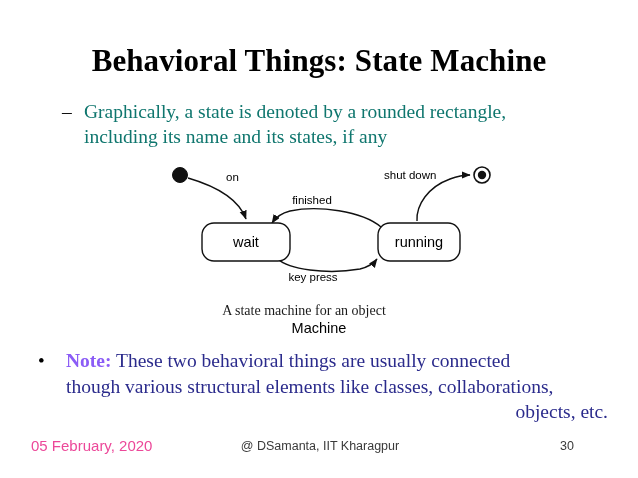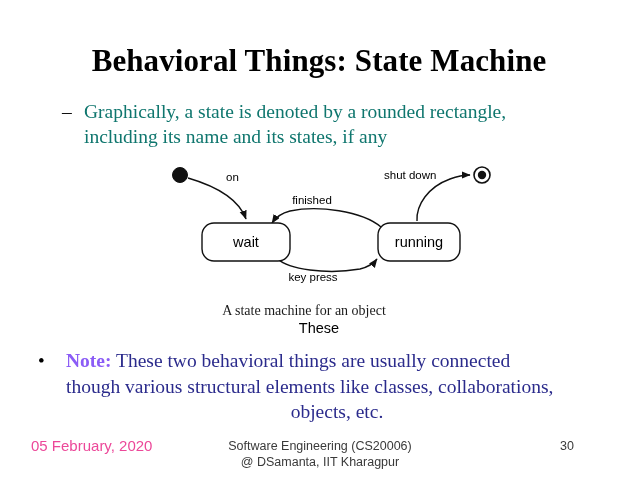--- a/index.html
+++ b/index.html
@@ -126,21 +126,21 @@
   .bullet-note .body {
     flex: 1 1 auto;
     font-family: "Liberation Serif", serif;
     font-size: 19.5px;
     line-height: 25.5px;
     text-align: justify;
     text-justify: inter-word;
     color: #2b2b8c;
   }
   .bullet-note .body .lastline {
-    text-align: center;
+    text-align: right;
   }
   .bullet-note .body b {
     color: #8b5cf6;
     font-weight: bold;
   }
 
   
   .footer-date {
     position: absolute;
     left: 31px;
@@ -227,32 +227,31 @@
 
       <rect x="52" y="68" width="88" height="38" rx="12" ry="12" fill="#ffffff" stroke="#111111" stroke-width="1.4"></rect>
       <text class="state-label" x="96" y="92" text-anchor="middle">wait</text>
 
       <rect x="228" y="68" width="82" height="38" rx="12" ry="12" fill="#ffffff" stroke="#111111" stroke-width="1.4"></rect>
       <text class="state-label" x="269" y="92" text-anchor="middle">running</text>
     </svg>
   </div>
 
   <div class="caption-serif">A state machine for an object</div>
-  <div class="caption-sans">These</div>
+  <div class="caption-sans">Machine</div>
 
   <div class="bullet-note">
     <span class="marker">•</span>
     <span class="body">
       <b>Note:</b>
       <span>These two behavioral things are usually connected</span>
       <span style="display:block;">though various structural elements like classes, collaborations,</span>
       <span class="lastline" style="display:block;">objects,  etc.</span>
     </span>
   </div>
 
   <div class="footer-date">05 February, 2020</div>
   <div class="footer-center">
-    <div>Software Engineering (CS20006)</div>
     <div>@ DSamanta, IIT Kharagpur</div>
   </div>
   <div class="footer-page">30</div>
 
 </div>
 
 </body></html>

